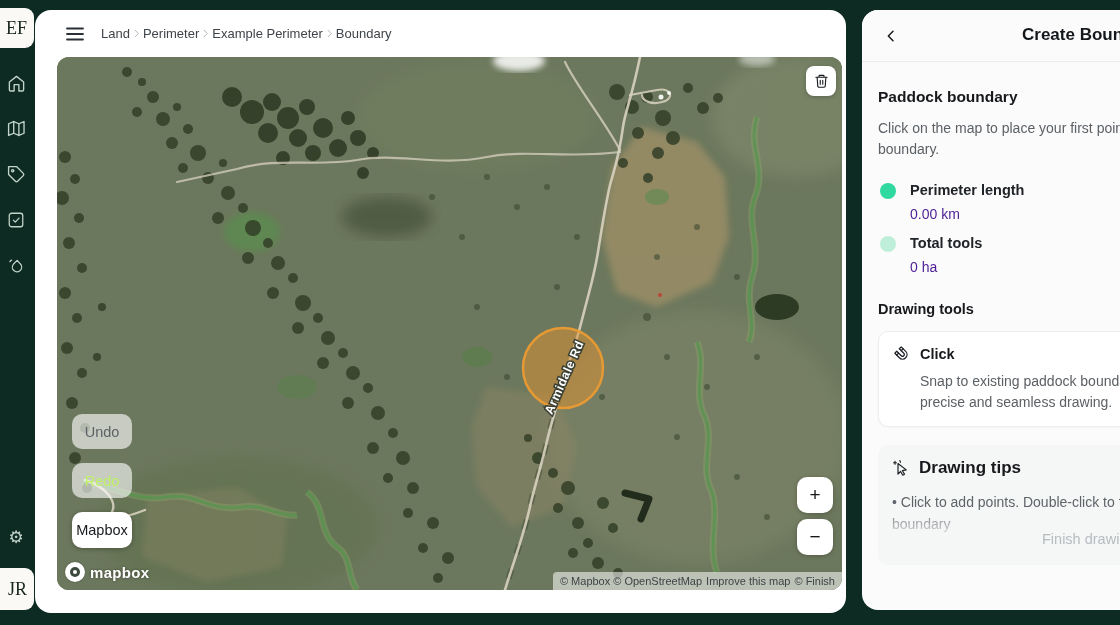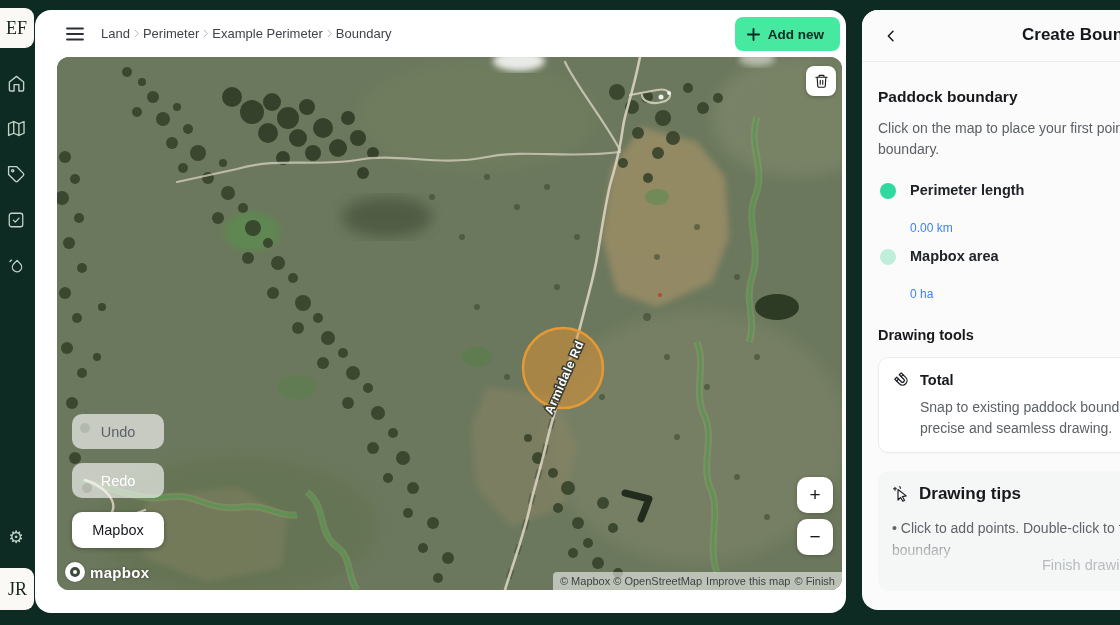--- a/index.html
+++ b/index.html
@@ -30,24 +30,24 @@
   .add-new-btn svg { stroke:#0d2b22; stroke-width:2; stroke-linecap:round; }
 
   
   .map-wrap { position:absolute; left:22px; top:47px; width:785px; height:533px; border-radius:12px; overflow:hidden; background:#6c785d; }
   .map-wrap svg.terrain { position:absolute; left:0; top:0; }
 
   .map-btn { position:absolute; background:#fff; border:none; border-radius:8px; box-shadow:0 1px 4px rgba(0,0,0,.25); cursor:pointer; display:flex; align-items:center; justify-content:center; }
   .trash-btn { left:749px; top:9px; width:30px; height:30px; }
   .trash-btn svg { stroke:#17191c; stroke-width:1.8; fill:none; stroke-linecap:round; stroke-linejoin:round; }
 
-  .hist-btn { position:absolute; left:15px; width:92px; height:35px; border:none; border-radius:10px;
+  .hist-btn { position:absolute; left:15px; width:60px; height:35px; border:none; border-radius:10px;
               font-family:"Liberation Sans", sans-serif; font-size:14.5px; display:flex; align-items:center; justify-content:center; }
   .undo-btn { top:357px; background:rgba(255,255,255,.62); color:#5d6267; }
-  .redo-btn { top:406px; background:rgba(255,255,255,.62); color:#ffffff; }
+  .redo-btn { top:406px; background:rgba(255,255,255,.62); color:#bef264; }
   .restart-btn { top:455px; height:36px; background:#fff; color:#17191c; box-shadow:0 1px 5px rgba(0,0,0,.3); cursor:pointer; }
 
   .zoom-btn { width:36px; height:36px; left:740px; border-radius:10px; font-size:19px; color:#17191c; font-family:"Liberation Sans", sans-serif; }
   .zoom-in { top:420px; }
   .zoom-out { top:462px; }
 
   .mapbox-logo { position:absolute; left:8px; top:505px; display:flex; align-items:center; gap:5px; }
   .mapbox-mark { width:20px; height:20px; border-radius:50%; background:#fff; position:relative; box-shadow:0 0 2px rgba(0,0,0,.4); }
   .mapbox-mark::after { content:""; position:absolute; left:5px; top:5px; width:10px; height:10px; border-radius:50%; background:#3d4a3e; }
   .mapbox-mark::before { content:""; position:absolute; left:8px; top:8px; width:4px; height:4px; border-radius:50%; background:#fff; z-index:1; }
@@ -67,21 +67,21 @@
   .panel-body { padding:26px 16px 0 16px; }
   .pb-title { font-size:15.5px; font-weight:700; color:#17191c; }
   .pb-instruction { margin-top:12px; width:310px; font-size:14px; line-height:21px; color:#5c6166; }
 
   .stats { margin-top:22px; display:flex; flex-direction:column; gap:13px; }
   .stat-row { display:flex; }
   .stat-dot { width:16px; height:16px; border-radius:50%; margin:1px 14px 0 2px; flex:none; }
   .dot-perimeter { background:#2fd9a0; }
   .dot-area { background:#bfefda; }
   .stat-label { font-size:14.5px; font-weight:700; color:#202428; }
-  .stat-value { margin-top:23px; font-size:12px; color:#3b82f6; }
+  .stat-value { margin-top:8px; font-size:14px; color:#4c1d95; }
 
   .tools-title { margin-top:26px; font-size:14.5px; font-weight:700; color:#17191c; }
 
   .snap-card { margin-top:14px; width:328px; background:#ffffff; border:1px solid #ededed; border-radius:10px; padding:13px 14px; box-shadow:0 1px 2px rgba(0,0,0,.03); }
   .snap-head { display:flex; align-items:center; gap:9px; }
   .snap-head svg { stroke:#1f2328; stroke-width:1.7; fill:none; stroke-linecap:round; stroke-linejoin:round; flex:none; }
   .snap-title { font-size:14.5px; font-weight:700; color:#17191c; }
   .snap-desc { margin:8px 0 0 27px; width:270px; font-size:14px; line-height:21px; color:#5c6166; }
 
   .tips-card { position:relative; margin-top:18px; width:328px; height:120px; background:#f5f6f6; border-radius:10px; padding:13px 14px; overflow:hidden; }
@@ -162,26 +162,20 @@
           </svg>
         </span>
       <span class="crumb">Example Perimeter</span>
       <span class="crumb-sep">
           <svg width="11" height="11" viewBox="0 0 24 24">
             <polyline points="9 5 16 12 9 19"></polyline>
           </svg>
         </span>
       <span class="crumb">Boundary</span>
     </div>
-    <button class="add-new-btn">
-      <svg width="13" height="13" viewBox="0 0 14 14">
-          <path d="M7 1v12M1 7h12"></path>
-        </svg>
-      <span>Add new</span>
-    </button>
   </div>
 
   <div class="map-wrap">
 
     <svg class="terrain" width="785" height="533" viewBox="0 0 785 533">
       <defs>
         <filter id="soft">
             <feGaussianBlur stdDeviation="7"></feGaussianBlur>
           </filter>
         <filter id="soft2">
@@ -421,35 +415,35 @@
       <div class="stat-row">
         <span class="stat-dot dot-perimeter"></span>
         <div>
           <div class="stat-label">Perimeter length</div>
           <div class="stat-value">0.00 km</div>
         </div>
       </div>
       <div class="stat-row">
         <span class="stat-dot dot-area"></span>
         <div>
-          <div class="stat-label">Mapbox area</div>
+          <div class="stat-label">Total tools</div>
           <div class="stat-value">0 ha</div>
         </div>
       </div>
     </div>
 
     <div class="tools-title">Drawing tools</div>
 
     <div class="snap-card">
       <div class="snap-head">
         <svg width="18" height="18" viewBox="0 0 24 24" transform="rotate(-45)">
             <path d="M6 13a6 6 0 0 0 12 0V4.5h-3.6V13a2.4 2.4 0 0 1-4.8 0V4.5H6z"></path>
             <path d="M6 8h3.6M14.4 8H18"></path>
           </svg>
-        <span class="snap-title">Total</span>
+        <span class="snap-title">Click</span>
       </div>
       <div class="snap-desc">Snap to existing paddock boundaries for precise and seamless drawing.</div>
     </div>
 
     <div class="tips-card">
       <div class="tips-head">
         <svg width="18" height="18" viewBox="0 0 24 24">
             <path d="M8 6l11 8.5-5.2.9 2.9 5-2.3 1.2-2.9-5L8 20z"></path>
             <path d="M4 3v4M2 5h4M10.5 2.2l.8 2.2"></path>
           </svg>

